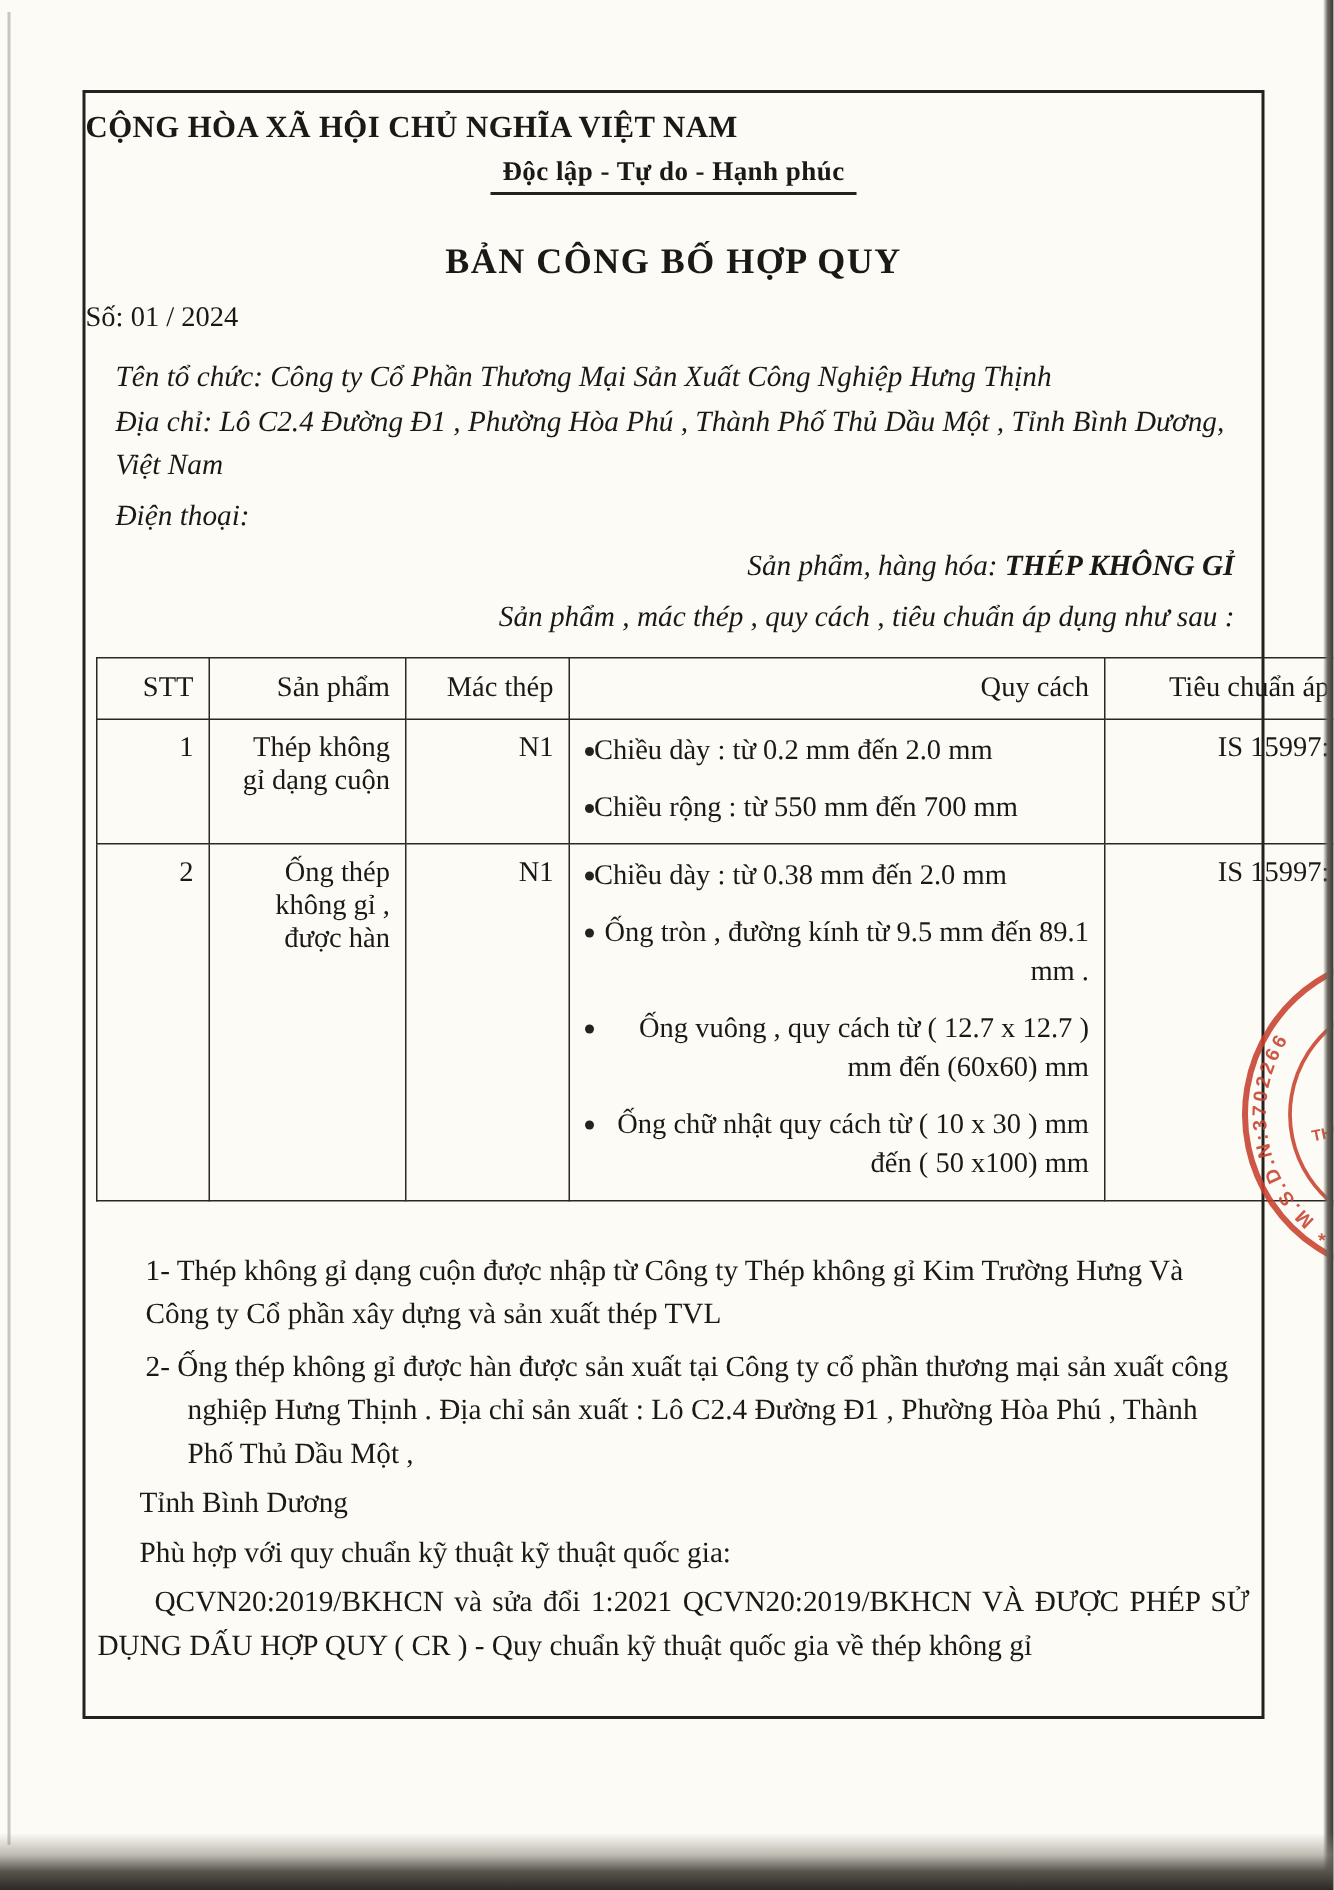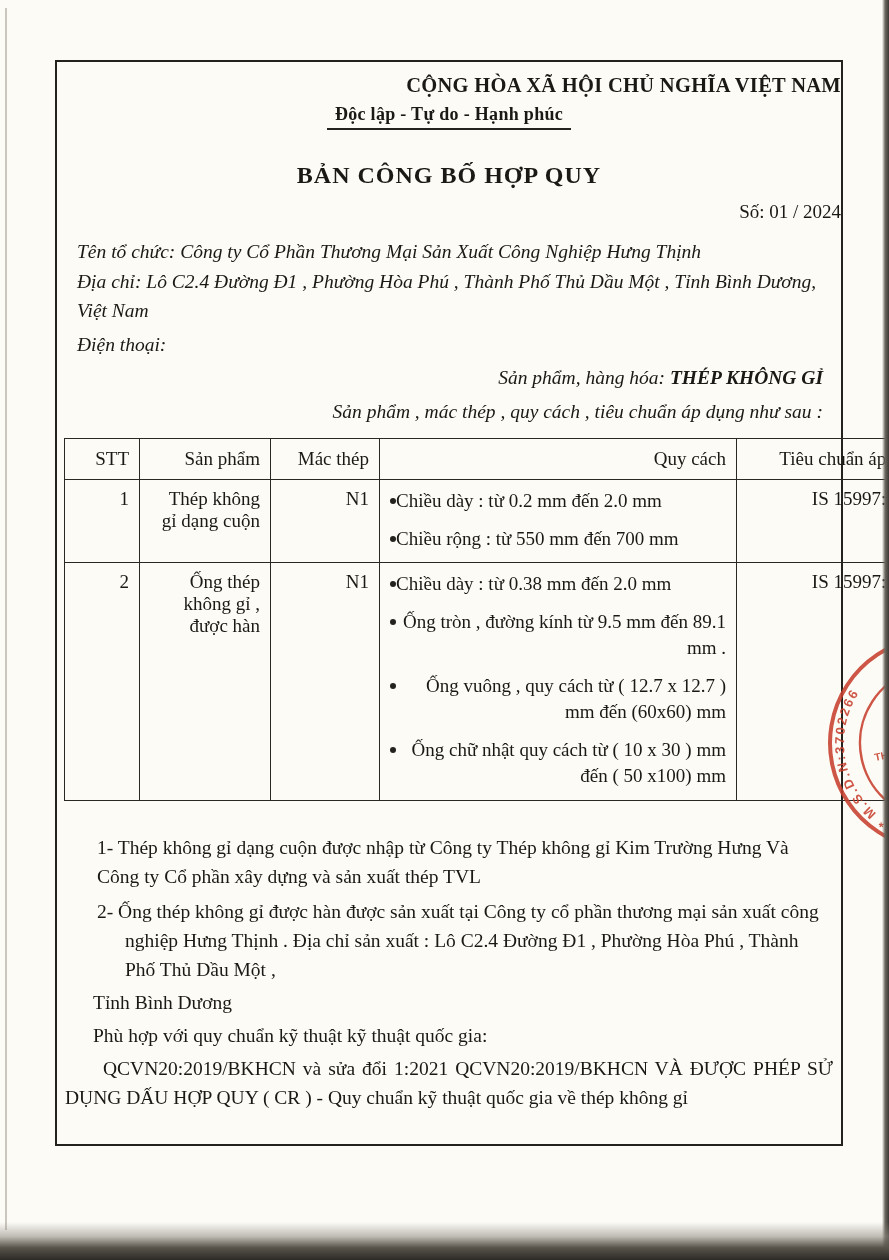--- a/index.html
+++ b/index.html
@@ -13,26 +13,26 @@
     background:linear-gradient(180deg, rgba(90,86,78,0) 0%, rgba(141,136,126,.55) 38%, #57534b 68%, #2c2a26 100%);}
   .scan-right{position:absolute;top:0;right:0;width:7px;height:100%;z-index:5;
     background:linear-gradient(270deg,#3b3833 0%, #6b675f 55%, rgba(107,103,95,0) 100%);}
   .scan-left{position:absolute;top:8px;left:5px;width:2px;height:97%;z-index:5;
     background:rgba(150,146,136,.5);}
   
   .frame{
     position:absolute;left:55px;top:60px;width:788px;height:1086px;
     border:2px solid #24221e;box-sizing:border-box;padding-top:12px;
   }
-  .republic{font-size:20.5px;font-weight:bold;text-align:right;letter-spacing:.3px;}
+  .republic{font-size:20.5px;font-weight:bold;text-align:left;letter-spacing:.3px;}
   .motto-wrap{text-align:center;margin-top:7px;}
   .motto{display:inline-block;font-size:18px;font-weight:bold;
     border-bottom:2px solid #24221e;padding:0 8px 3px 8px;letter-spacing:.3px;text-align:right;}
   .doc-title{font-size:24px;font-weight:bold;text-align:center;margin-top:32px;letter-spacing:1px;}
-  .doc-number{font-size:19px;text-align:right;margin-top:12px;}
+  .doc-number{font-size:19px;text-align:left;margin-top:12px;}
   .info{margin:14px 18px 0 20px;font-size:19.5px;line-height:29.5px;}
   .info p{margin:0;font-style:italic;}
   .info p.gap{margin-top:4px;}
   .info p.ind{padding-left:10px;text-align:right;}
   .bold{font-weight:bold;}
   
   table.spec{border-collapse:collapse;width:770px;margin:12px 0 0 7px;table-layout:fixed;}
   table.spec th, table.spec td{
     border:1.5px solid #2b2824;vertical-align:top;font-size:19px;
     padding:8px 10px;font-weight:normal;text-align:right;word-wrap:break-word;

